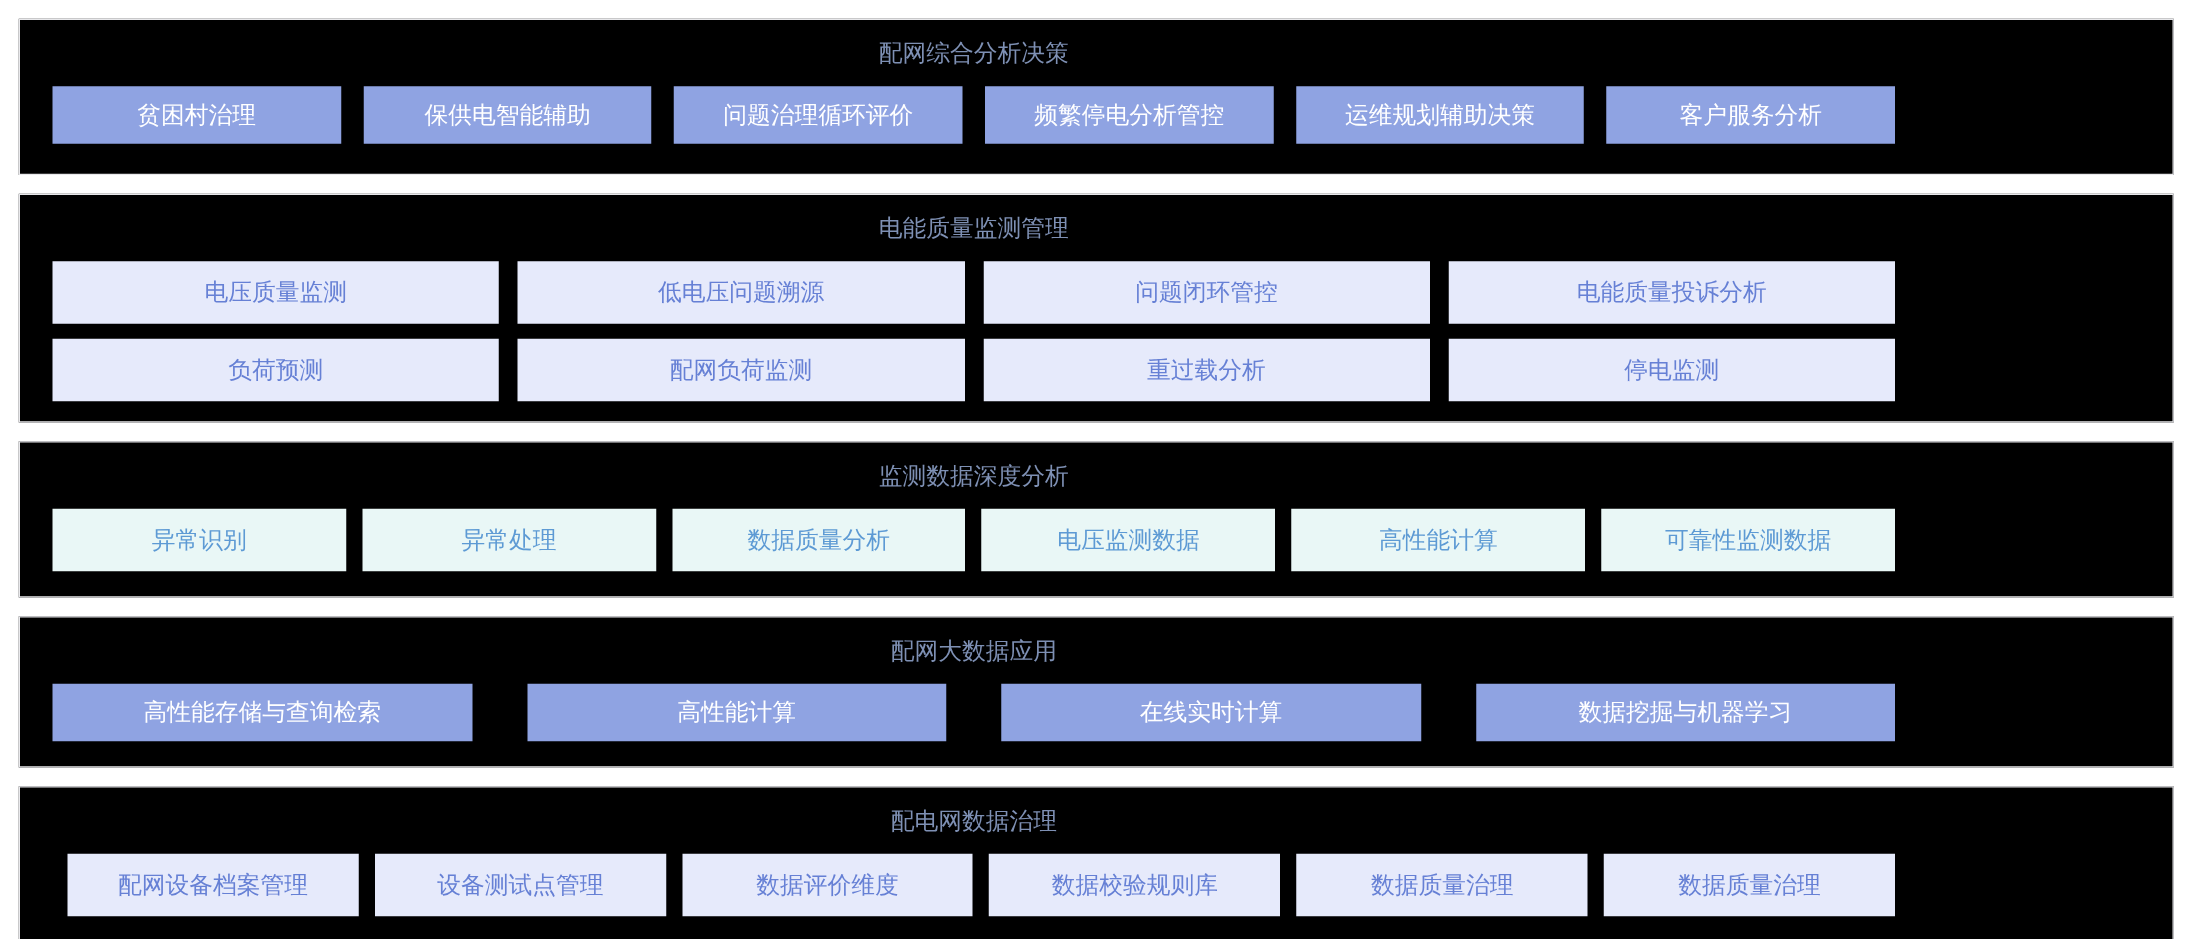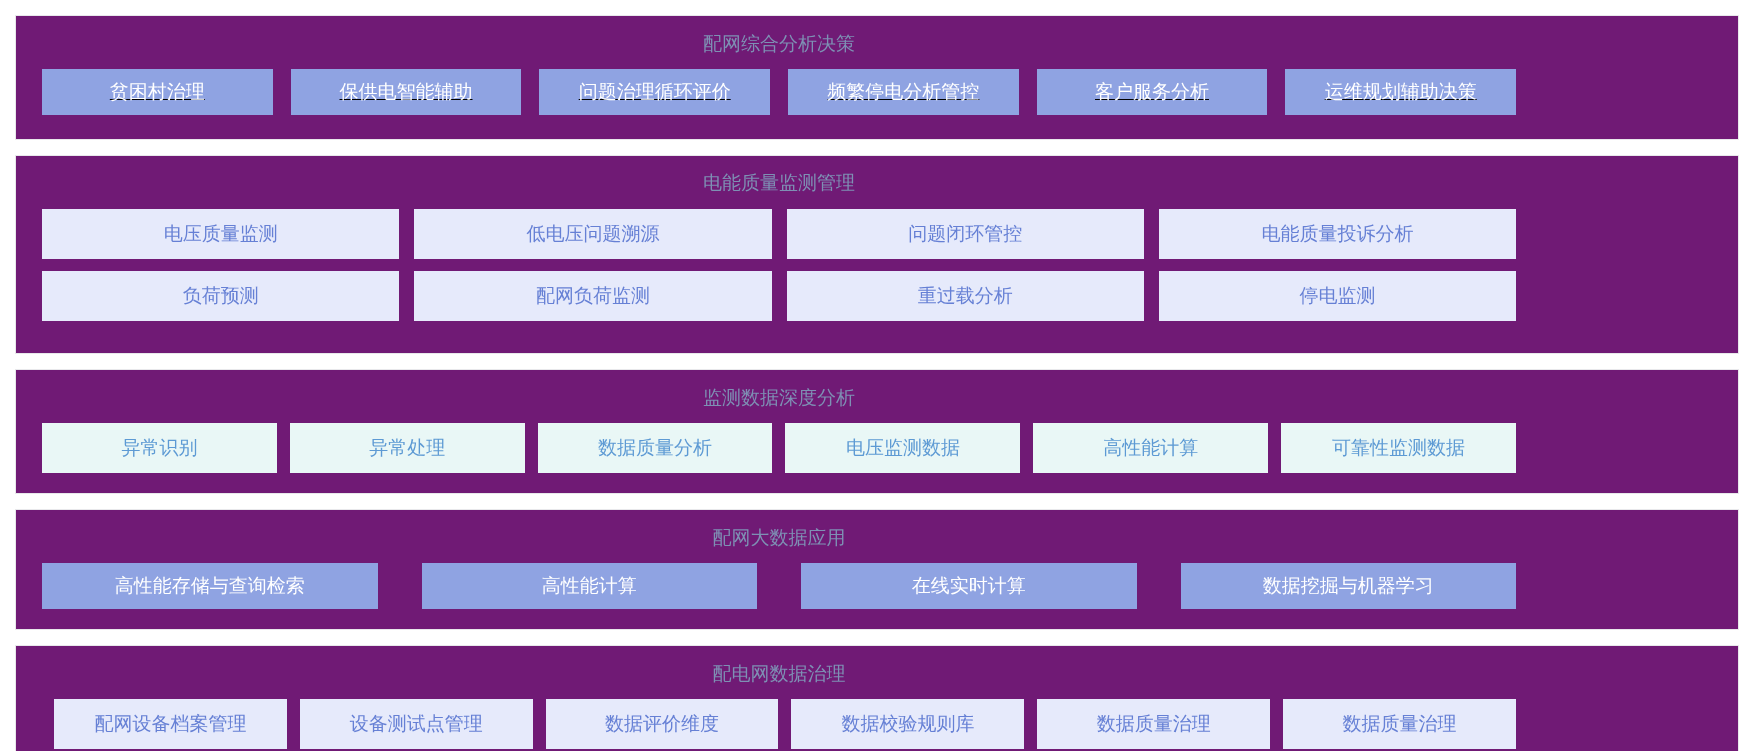--- a/index.html
+++ b/index.html
@@ -26,21 +26,21 @@
     min-height: 751px;
   }
   .panel-stack {
     display: flex;
     flex-direction: column;
     gap: 15px;
     padding: 15px;
   }
   .panel {
     border: 1px solid var(--panel-border);
-    background: #701a75;
+    background: #000000;
     padding: 10px 0 20px 26px;
   }
   .inner {
     width: 1474px;
     max-width: 100%;
   }
   .panel-title {
     text-align: center;
     color: var(--title-color);
     font-size: 19px;
@@ -78,42 +78,42 @@
   }
   .style-lavender .module-btn {
     background: var(--lavender-bg);
     color: var(--lavender-text);
   }
   .style-mint .module-btn {
     background: var(--mint-bg);
     color: var(--mint-text);
   }
   
-  .panel:nth-child(1) .btn-row { gap: 18px; text-decoration: underline; }
+  .panel:nth-child(1) .btn-row { gap: 18px; }
   .panel:nth-child(2) .btn-row { gap: 15px; justify-content: flex-end; }
   .panel:nth-child(3) .btn-row { gap: 13px; }
   .panel:nth-child(4) .btn-row { gap: 44px; }
   .panel:nth-child(5) .btn-row { gap: 13px; padding-left: 12px; }
   .panel:nth-child(1) { padding-bottom: 24px; }
-  .panel:nth-child(2) { padding-bottom: 32px; font-family: Liberation Mono, monospace; }
+  .panel:nth-child(2) { padding-bottom: 16px; }
 </style>
 </head>
 <body>
 
 <main class="panel-stack">
     <section class="panel style-solid">
       <div class="inner">
         <div class="panel-title">配网综合分析决策</div>
         <div class="btn-row">
           <button type="button" class="module-btn">贫困村治理</button>
           <button type="button" class="module-btn">保供电智能辅助</button>
           <button type="button" class="module-btn">问题治理循环评价</button>
           <button type="button" class="module-btn">频繁停电分析管控</button>
+          <button type="button" class="module-btn">运维规划辅助决策</button>
           <button type="button" class="module-btn">客户服务分析</button>
-          <button type="button" class="module-btn">运维规划辅助决策</button>
         </div>
       </div>
     </section>
     <section class="panel style-lavender">
       <div class="inner">
         <div class="panel-title">电能质量监测管理</div>
         <div class="btn-row">
           <button type="button" class="module-btn">电压质量监测</button>
           <button type="button" class="module-btn">低电压问题溯源</button>
           <button type="button" class="module-btn">问题闭环管控</button>

